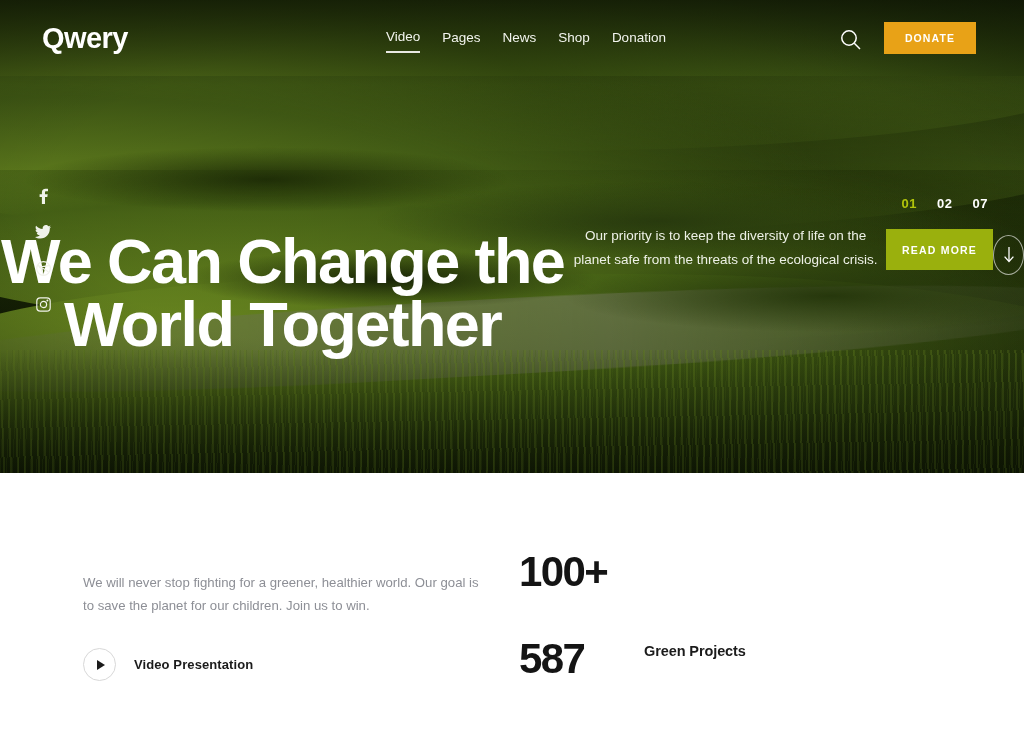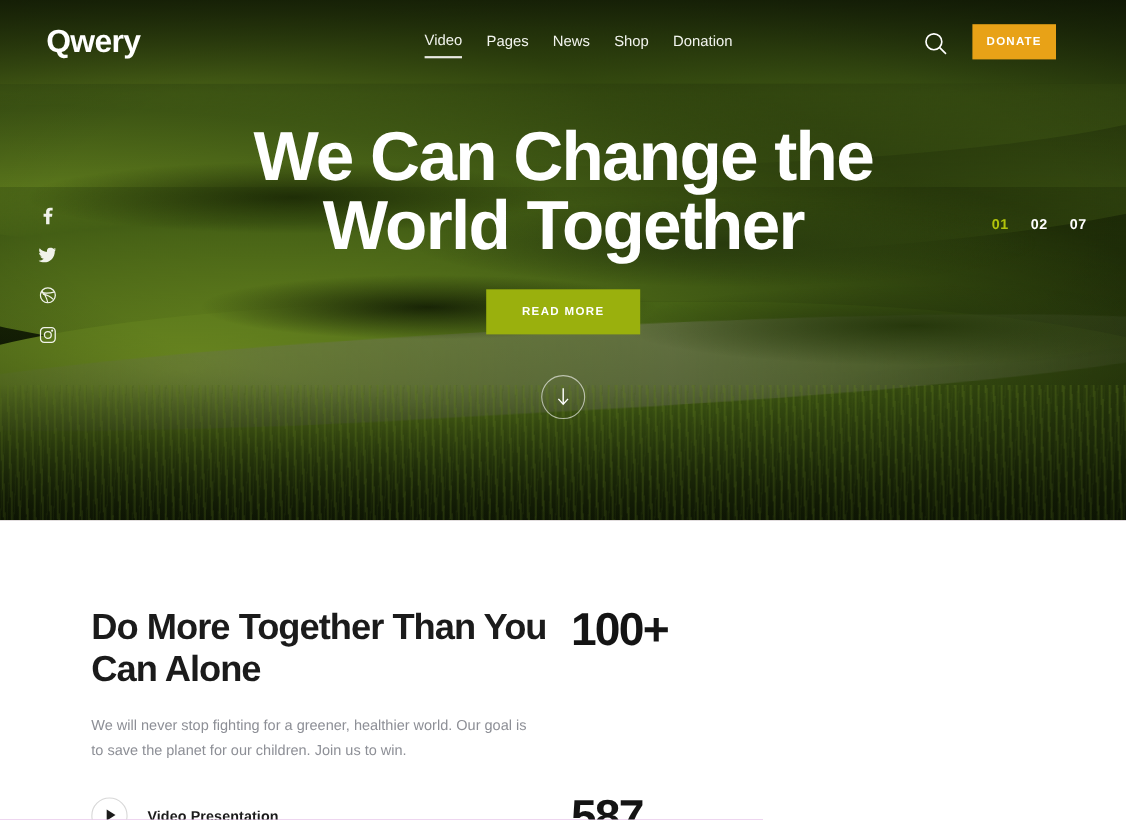--- a/index.html
+++ b/index.html
@@ -108,21 +108,21 @@
     font-size:13.5px; color:#f2f4ee; text-decoration:none;
     padding-bottom:7px; white-space:nowrap;
   }
   .nav a.active { border-bottom:2px solid #e9e9e3; }
   .search-btn {
     position:absolute; left:838px; top:27px;
     width:26px; height:26px; cursor:pointer;
   }
   .donate-btn {
     position:absolute; left:884px; top:22px;
-    width:76px; height:32px;
+    width:92px; height:32px;
     background:#e8a217; color:#fff;
     font-size:10.5px; font-weight:bold; letter-spacing:1.1px;
     display:flex; align-items:center; justify-content:center;
     cursor:pointer; border:none;
   }
 
   
   .social {
     position:absolute; left:32px; top:185px;
     display:flex; flex-direction:column; gap:14px; z-index:15;
@@ -141,21 +141,21 @@
   }
   .slides div {
     font-size:13px; font-weight:bold; color:#fff;
     letter-spacing:0.5px; cursor:pointer;
   }
   .slides div.active { color:#b2c40b; }
 
   
   .hero-content {
     position:absolute; inset:0; z-index:12;
-    display:flex; flex-direction:column; align-items:center;
+    display:flex; flex-direction:row; align-items:center;
   }
   .hero-title {
     margin-top:112px; width:740px; text-align:center;
     font-size:63px; line-height:0.99; font-weight:bold;
     color:#fff; letter-spacing:-1.6px;
   }
   .hero-sub {
     margin-top:23px; width:420px; text-align:center;
     font-size:13.5px; line-height:1.75; color:#eef1e7;
   }
@@ -200,21 +200,21 @@
     border-left:8px solid #1b1b1b;
     border-top:5px solid transparent;
     border-bottom:5px solid transparent;
     margin-left:2px;
   }
   .video-row .vlabel {
     font-size:13px; font-weight:bold; color:#1b1b1b; letter-spacing:0.1px;
   }
 
   .info-right { margin-left:18px; width:460px; }
-  .stat { display:flex; align-items:flex-start; margin-bottom:45px;flex-direction:column; }
+  .stat { display:flex; align-items:flex-start; margin-bottom:45px; }
   .stat .num {
     width:125px; flex:0 0 125px;
     font-size:42px; font-weight:bold; color:#141414;
     letter-spacing:-1.6px; line-height:1;
   }
   .stat .txt { padding-top:5px; }
   .stat .txt h4 {
     font-size:14.5px; font-weight:bold; color:#1b1b1b;
     letter-spacing:-0.1px; margin-bottom:9px;
   }
@@ -287,35 +287,35 @@
   </div>
 
   <div class="slides">
     <div class="active">01</div>
     <div>02</div>
     <div>07</div>
   </div>
 
   <div class="hero-content">
     <h1 class="hero-title">We Can Change the World Together</h1>
+    <p class="hero-sub">Our priority is to keep the diversity of life on the planet safe from the threats of the ecological crisis.</p>
     <button class="read-more">READ MORE</button>
     <div class="scroll-down">
       <svg width="16" height="20" viewBox="0 0 16 20">
         <line x1="8" y1="2" x2="8" y2="16" stroke="#fff" stroke-width="1.3"></line>
         <path d="M3.6 11.6L8 16.5l4.4-4.9" stroke="#fff" stroke-width="1.3" fill="none"></path>
       </svg>
     </div>
   </div>
 </section>
 
 <section class="info">
   <div class="info-inner">
 
     <div class="info-left">
-      <h2>Do More Together Than You Can Alone</h2>
       <p>We will never stop fighting for a greener, healthier world. Our goal is to save the planet for our children. Join us to win.</p>
 
       <div class="video-row">
         <span class="play-circle">
           <span class="tri"></span>
         </span>
         <span class="vlabel">Video Presentation</span>
       </div>
     </div>
 

